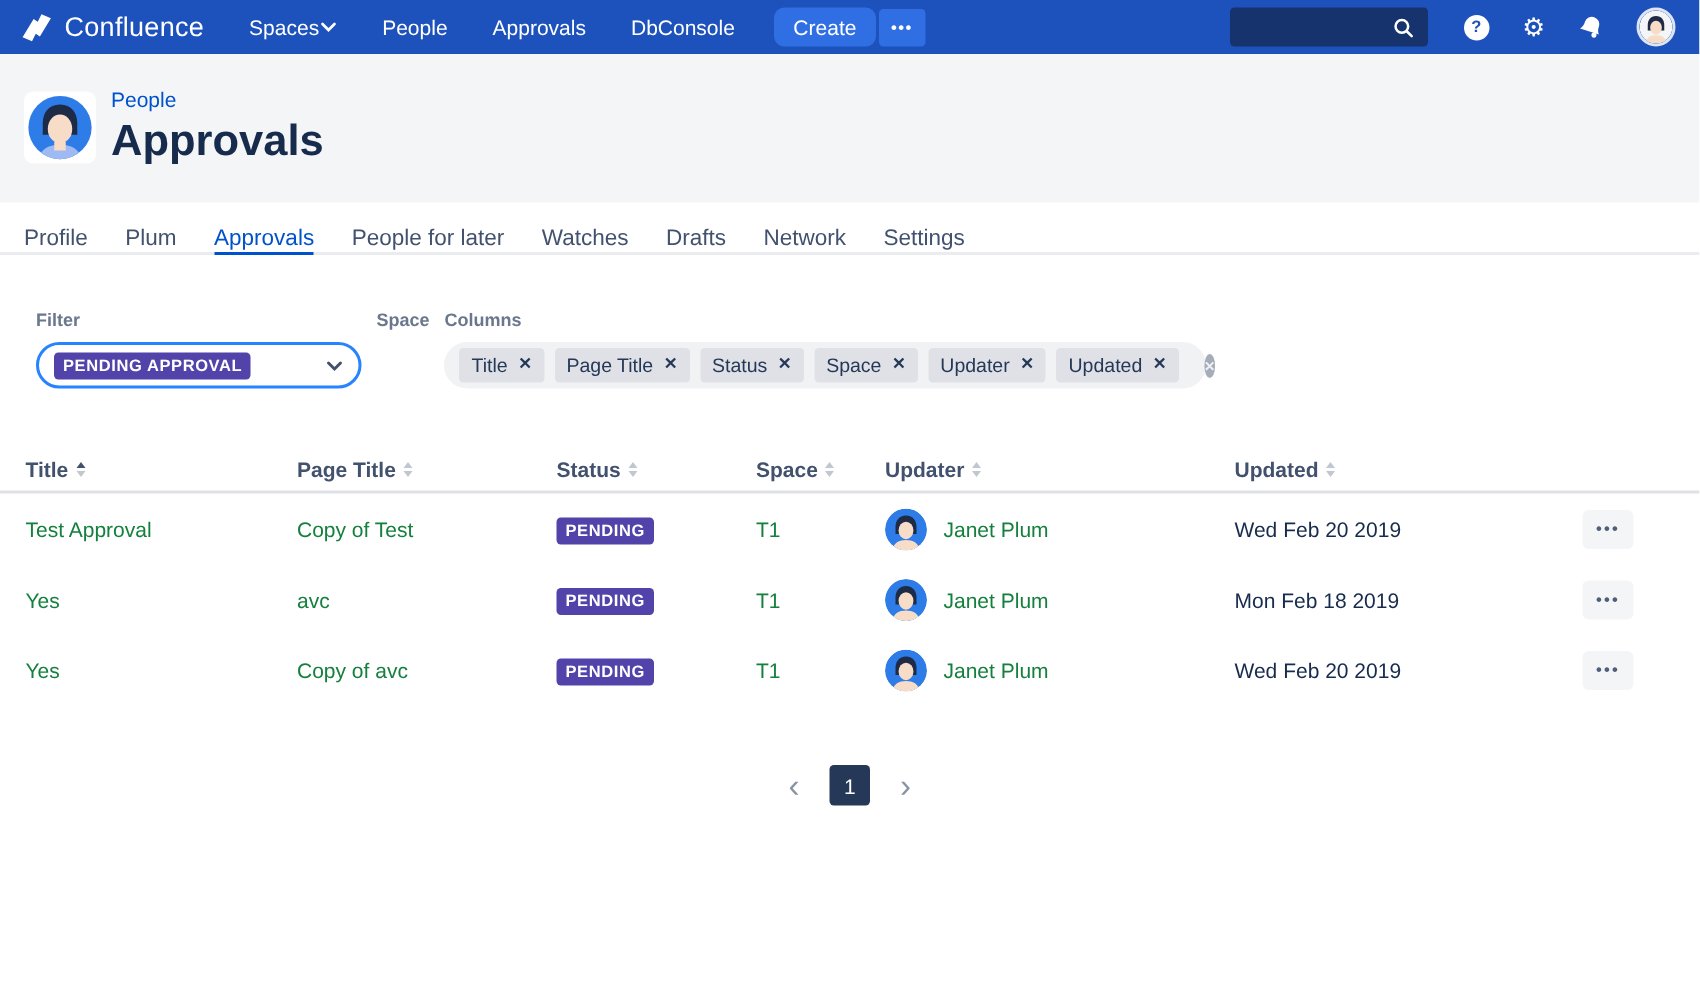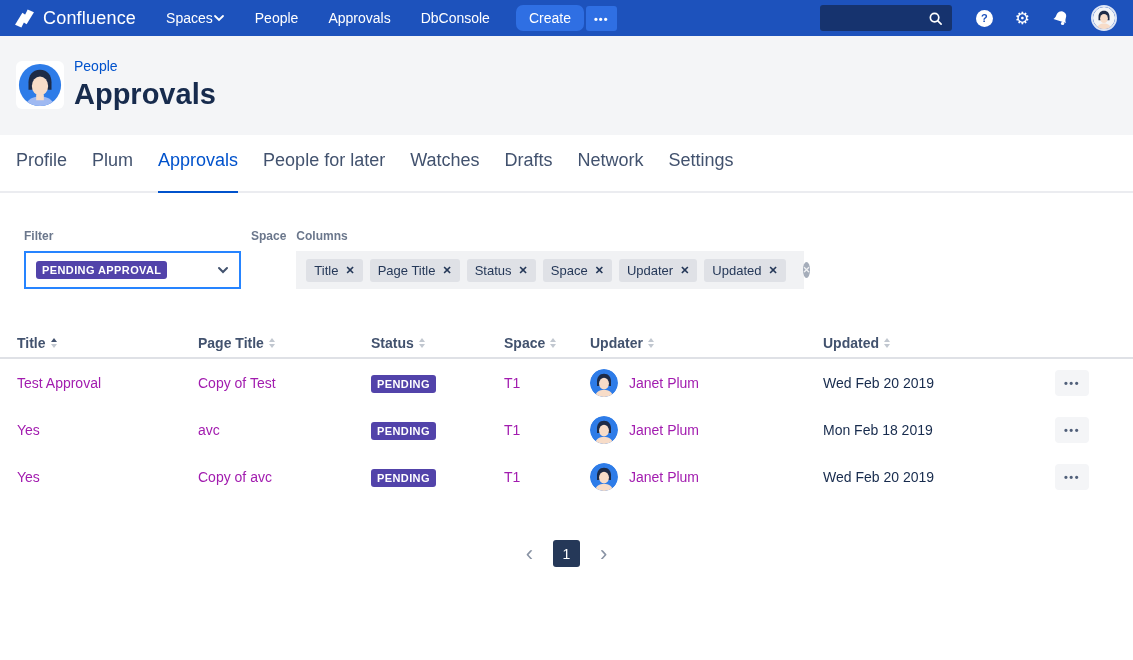--- a/index.html
+++ b/index.html
@@ -25,27 +25,27 @@
   .nav-avatar { width:26px; height:26px; border-radius:50%; border:2px solid rgba(255,255,255,.85); overflow:hidden; cursor:pointer; }
 
   
   .page-header { background:#F4F5F7; padding:22px 16px 24px; display:flex; align-items:center; gap:10px; }
   .avatar-tile { width:48px; height:48px; background:#fff; border-radius:6px; display:flex; align-items:center; justify-content:center; }
   .eyebrow { color:#0052CC; font-size:14px; display:block; margin-bottom:4px; cursor:pointer; text-decoration:none; }
   .page-title { font-size:29px; font-weight:600; color:#172B4D; }
 
   
   .tabs { display:flex; gap:25px; padding:15px 16px 0; border-bottom:2px solid #EBECF0; }
-  .tab { font-size:18px; color:#42526E; padding-bottom:20px; cursor:pointer; border-bottom:2px solid transparent; margin-bottom:-2px; }
+  .tab { font-size:15px; color:#42526E; padding-bottom:1px; cursor:pointer; border-bottom:2px solid transparent; margin-bottom:-2px; }
   .tab.active { color:#0052CC; font-weight:500; border-bottom-color:#0052CC; }
 
   
   .filterbar { display:flex; gap:10px; padding:36px 16px 0 24px; }
   .field-label { font-size:12px; font-weight:700; color:#6B778C; margin-bottom:8px; }
-  .select { height:38px; border-radius:0; display:flex; align-items:center; padding:0 10px; cursor:pointer; }
+  .select { height:31px; border-radius:16px; display:flex; align-items:center; padding:0 10px; cursor:pointer; }
   .select-filter { width:217px; background:#fff; border:2px solid #2684FF; justify-content:space-between; }
   .select-space { width:179px; background:#F1F2F4; color:#7A869A; font-size:14px; justify-content:space-between; }
   .select-columns { width:508px; background:#F1F2F4; gap:7px; }
   .lozenge { background:#5243AA; color:#fff; font-size:11px; font-weight:700; letter-spacing:.4px;
     padding:3px 6px; border-radius:3px; white-space:nowrap; }
   .chevron { width:12px; height:12px; }
   .tag { background:#DFE1E6; border-radius:3px; padding:4px 8px; font-size:13px; color:#253858;
     display:flex; align-items:center; gap:7px; white-space:nowrap; }
   .tag-x { font-size:11px; font-weight:700; color:#253858; cursor:pointer; line-height:1; }
   .clear-all { width:16px; height:16px; border-radius:50%; background:#A5ADBA; color:#F1F2F4; font-size:9px;
@@ -56,21 +56,21 @@
   .tbl-row { display:grid; grid-template-columns:181px 173px 133px 86px 233px 1fr 48px;
     align-items:center; padding:0 30px 0 17px; }
   .tbl-head { height:30px; border-bottom:2px solid #DFE1E6; }
   .th { font-size:14px; font-weight:700; color:#42526E; display:flex; align-items:center; cursor:pointer; }
   .sort { display:inline-flex; flex-direction:column; gap:2px; margin-left:5px; }
   .sort b { width:0; height:0; border-left:3.5px solid transparent; border-right:3.5px solid transparent; }
   .sort .up { border-bottom:4px solid #C1C7D0; }
   .sort .dn { border-top:4px solid #C1C7D0; }
   .sort.active .up { border-bottom-color:#42526E; }
   .data-row { height:47px; }
-  .cell-link { color:#a21caf; font-size:14px; text-decoration:none; cursor:pointer; }
+  .cell-link { color:#15803d; font-size:14px; text-decoration:none; cursor:pointer; }
   .cell-text { font-size:14px; color:#172B4D; }
   .updater { display:flex; align-items:center; gap:11px; }
   .row-avatar { width:28px; height:28px; border-radius:50%; overflow:hidden; flex:0 0 28px; }
   .actions-btn { width:34px; height:26px; background:#F4F5F7; border:none; border-radius:4px;
     color:#505F79; font-size:11px; font-weight:700; letter-spacing:1.5px; cursor:pointer; font-family:inherit; }
 
   
   .pagination { display:flex; align-items:center; justify-content:center; gap:16px; margin-top:40px; }
   .page-chev { color:#8993A4; font-size:22px; line-height:1; cursor:pointer; padding:0 4px; font-weight:400; }
   .page-current { width:27px; height:27px; background:#253858; color:#fff; border:none; border-radius:3px;

